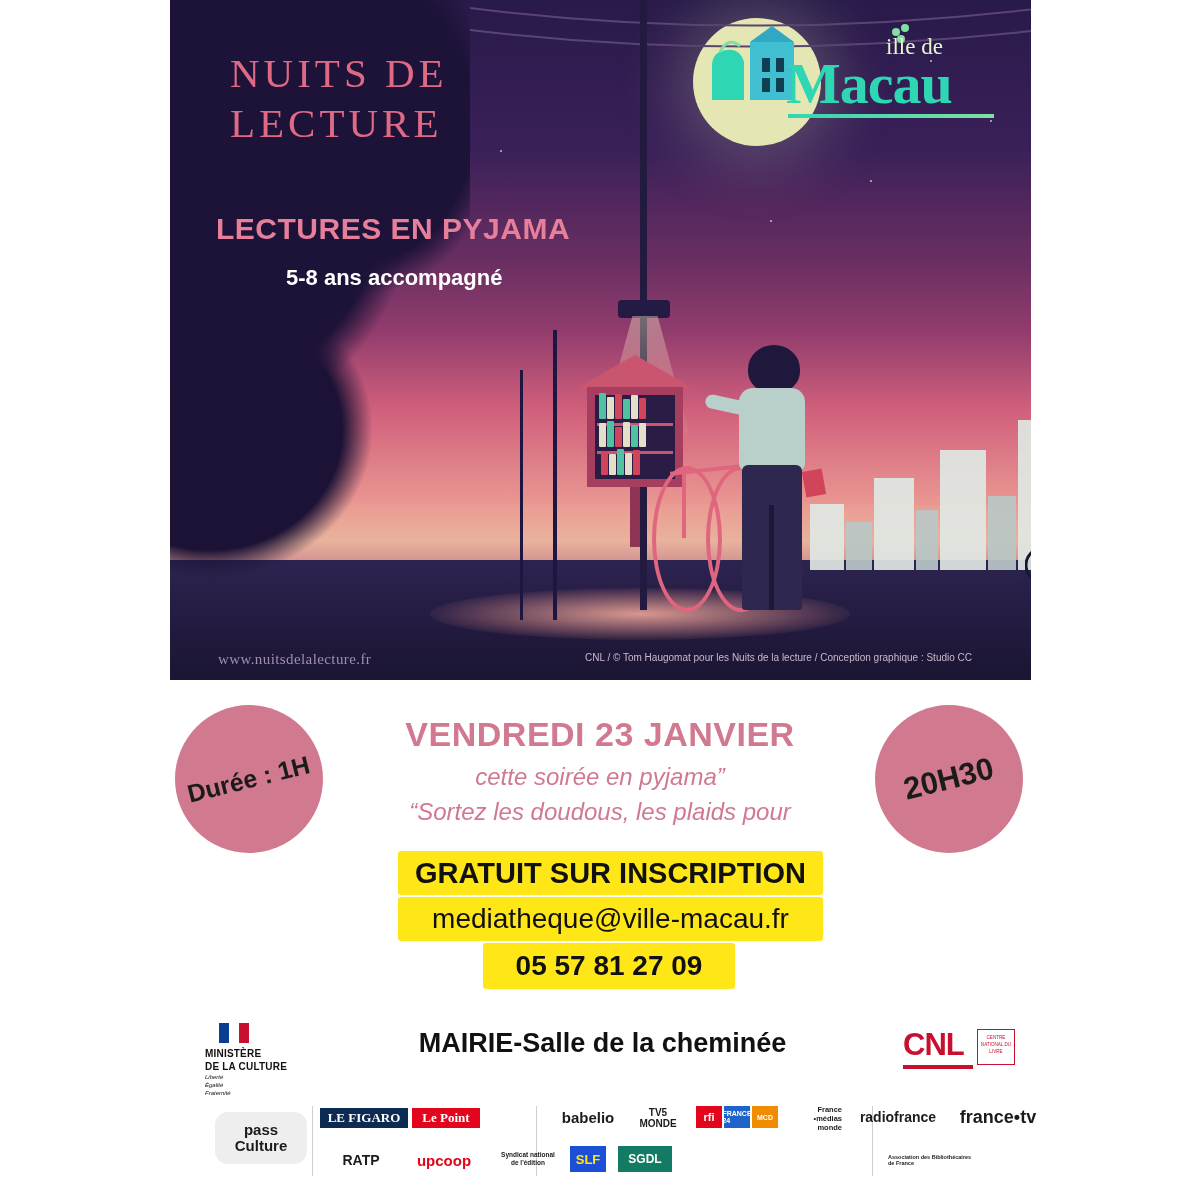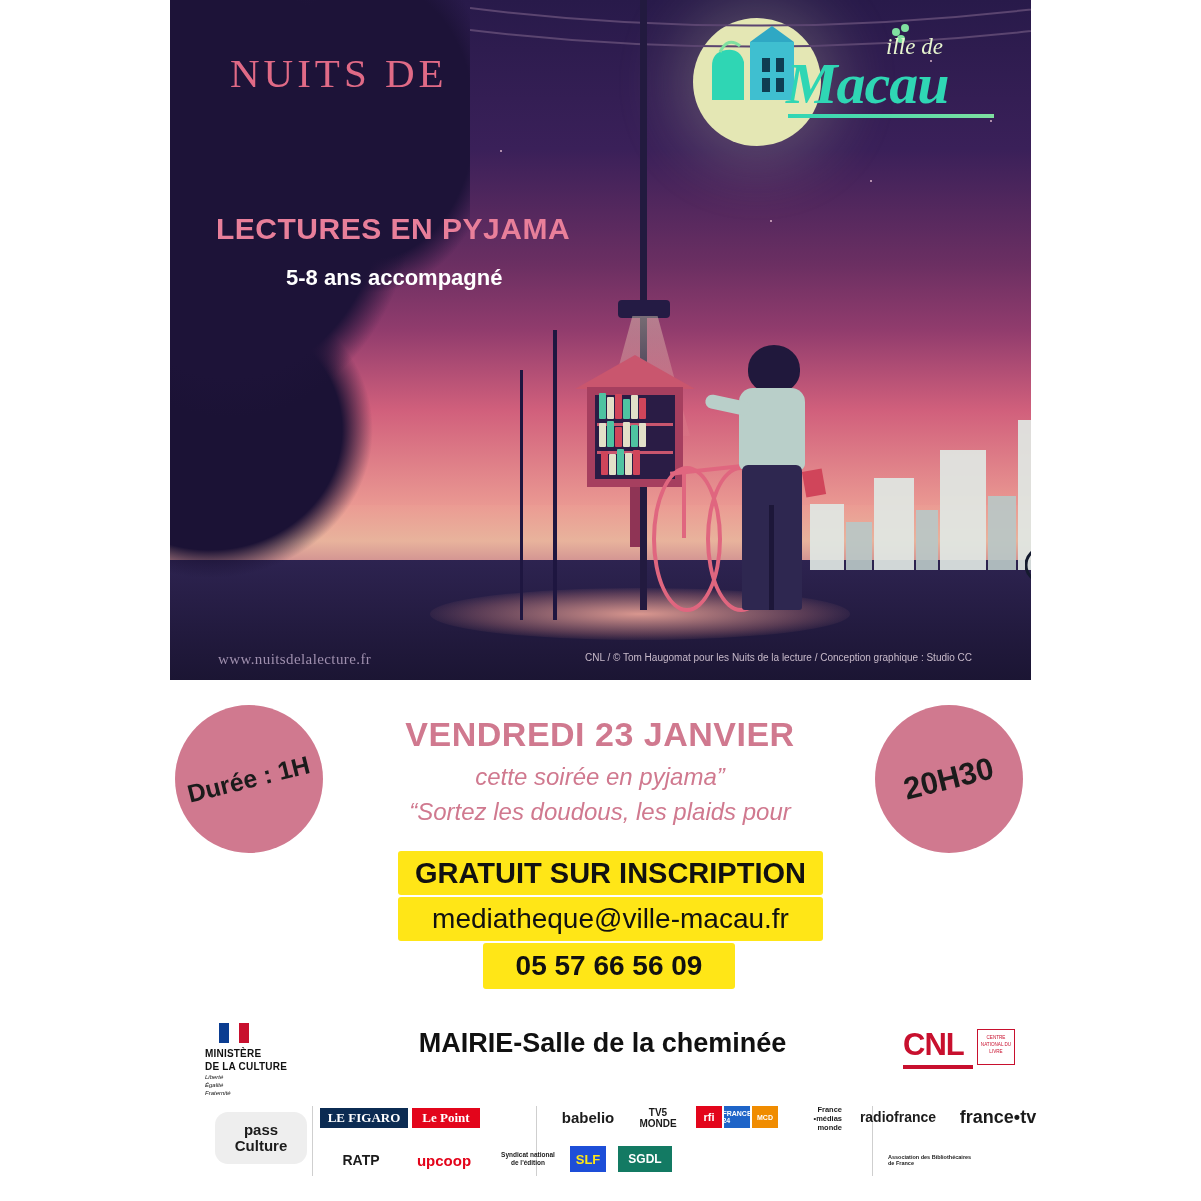--- a/index.html
+++ b/index.html
@@ -76,21 +76,21 @@
   .cyclist{position:absolute;left:855px;top:455px;width:90px;height:135px;}
 
   .poster-title{position:absolute;left:38px;top:48px;color:#e06a86;
     font-size:41px;font-weight:400;letter-spacing:4px;line-height:1.22;font-family:"Liberation Serif", serif;margin-left:22px;}
   .poster-sub{position:absolute;left:46px;top:212px;color:#e87f9a;font-size:30px;font-weight:bold;letter-spacing:.5px;}
   .poster-sub2{position:absolute;left:116px;top:265px;color:#ffffff;font-size:22px;font-weight:bold;text-align:right;}
   .poster-url{position:absolute;left:48px;top:651px;color:#9f8fae;font-size:15px;letter-spacing:.4px;font-family:"Liberation Serif", serif;}
   .poster-credit{position:absolute;left:415px;top:652px;color:#c7b9c9;font-size:10px;}
 
   
-  .macau-logo{position:absolute;left:530px;top:22px;width:300px;height:105px;font-style:italic;}
+  .macau-logo{position:absolute;left:530px;top:22px;width:300px;height:105px;}
   .macau-word{position:absolute;left:86px;top:28px;font-size:58px;font-weight:bold;color:#2fd6b4;font-family:"Liberation Serif", serif;letter-spacing:-1px;}
   .macau-ville{position:absolute;left:186px;top:12px;font-size:23px;color:#e7f5cf;font-family:"Liberation Serif", serif;}
   .macau-underline{position:absolute;left:88px;top:92px;width:206px;height:4px;background:linear-gradient(90deg,#2fd6b4,#7fe0a0);}
 
   
   .badge{position:absolute;border-radius:50%;background:#d0798f;display:flex;align-items:center;justify-content:center;}
   .badge span{color:#1b1b1b;font-weight:bold;}
   #duree-badge{left:175px;top:705px;width:148px;height:148px;}
   #duree-badge span{font-size:25px;transform:rotate(-14deg);}
   #heure-badge{left:875px;top:705px;width:148px;height:148px;}
@@ -238,20 +238,21 @@
   <svg class="cyclist" viewBox="0 0 90 135">
     <circle cx="18" cy="110" r="17" fill="none" stroke="#141a2e" stroke-width="3"></circle>
     <circle cx="62" cy="110" r="17" fill="none" stroke="#141a2e" stroke-width="3"></circle>
     <path d="M18 110 L40 84 L62 110 M40 84 L52 82" stroke="#141a2e" stroke-width="3" fill="none"></path>
     <path d="M44 80 L46 50 L60 20" stroke="#2c3a57" stroke-width="7" fill="none" stroke-linecap="round"></path>
     <circle cx="47" cy="44" r="8" fill="#2c3a57"></circle>
   </svg>
 
   <div class="poster-title">
     <div>NUITS  DE</div>
+    <div>LECTURE</div>
   </div>
   <div class="poster-sub">LECTURES EN PYJAMA</div>
   <div class="poster-sub2">5-8 ans accompagné</div>
   <div class="poster-url">www.nuitsdelalecture.fr</div>
   <div class="poster-credit">CNL / © Tom Haugomat pour les Nuits de la lecture / Conception graphique : Studio CC</div>
 
   <div class="macau-logo">
     <svg viewBox="0 0 300 105" width="300" height="105">
       <path d="M12 78 L12 44 Q12 30 26 28 Q40 26 44 40 L44 78 Z" fill="#2fd6b4"></path>
       <path d="M20 30 q8 -16 20 -6" stroke="#7fe0a0" stroke-width="3" fill="none"></path>
@@ -279,21 +280,21 @@
 </div>
 
 <div class="date-line">VENDREDI 23 JANVIER</div>
 <div class="quote">
   <div>cette soirée en pyjama”</div>
   <div>“Sortez les  doudous, les plaids pour</div>
 </div>
 
 <div class="hl" id="gratuit">GRATUIT SUR INSCRIPTION</div>
 <div class="hl" id="mail">mediatheque@ville-macau.fr</div>
-<div class="hl" id="tel">05 57 66 56 09</div>
+<div class="hl" id="tel">05 57 81 27 09</div>
 
 <div class="venue">MAIRIE-Salle de la cheminée</div>
 
 <div class="ministry">
   <svg class="mini-flag" viewBox="0 0 30 20">
     <rect x="0" y="0" width="10" height="20" fill="#0b3d91"></rect>
     <rect x="10" y="0" width="10" height="20" fill="#ffffff"></rect>
     <rect x="20" y="0" width="10" height="20" fill="#c8102e"></rect>
   </svg>
   <div class="mini-t1">

